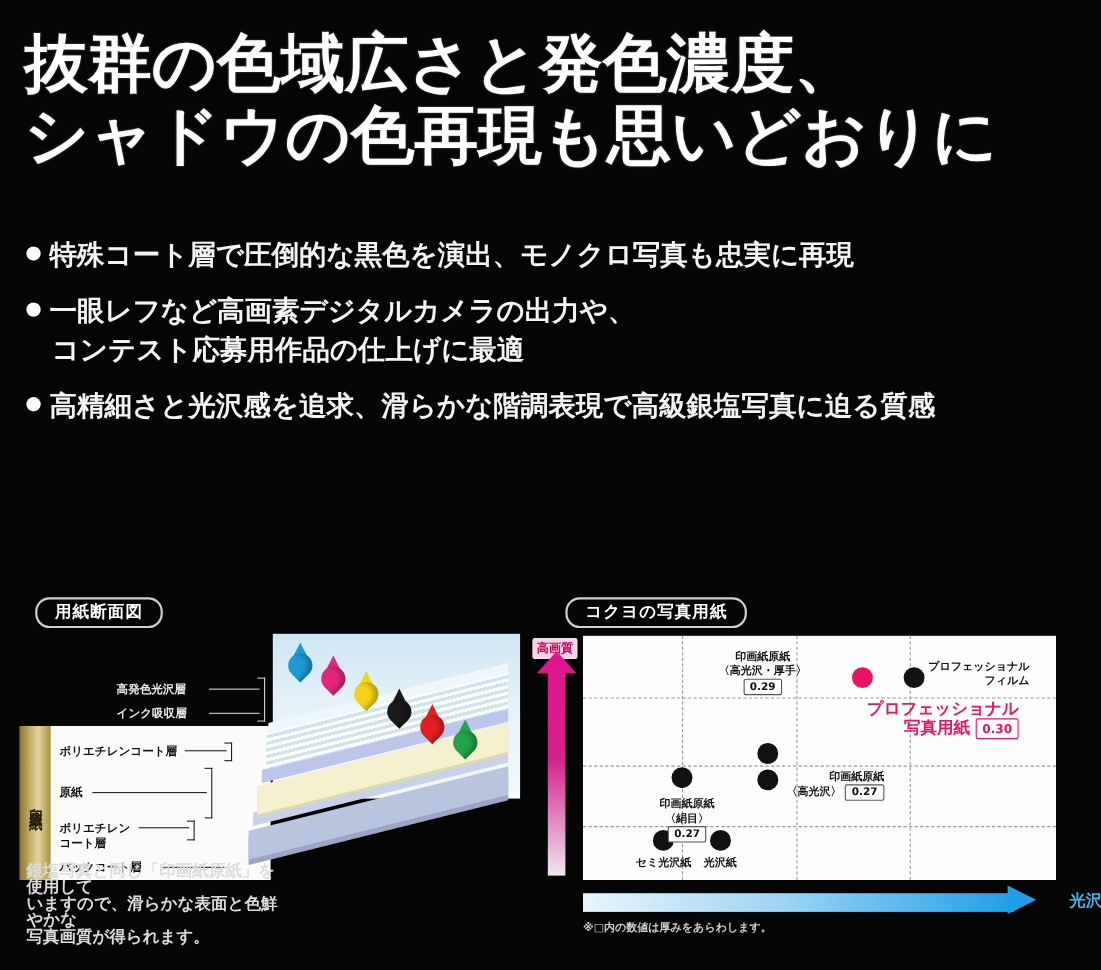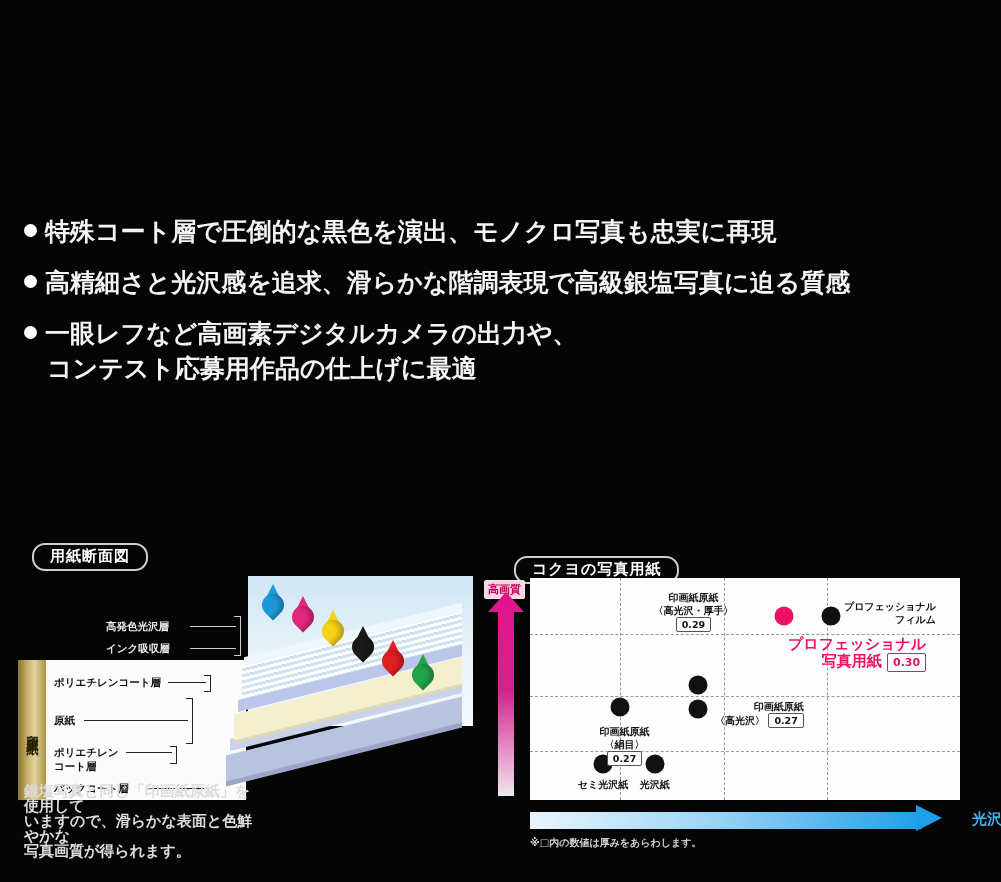--- a/index.html
+++ b/index.html
@@ -82,21 +82,21 @@
     border-left:6px solid transparent;border-right:6px solid transparent;
   }
 
   .caption{
     position:absolute;left:6px;top:244px;width:230px;
     font-size:15px;line-height:15px;color:#dcdcdc;font-weight:600;
   }
 
   
   #rightpanel{position:absolute;left:478px;top:540px;width:505px;height:320px;}
-  #rightpanel .pillwrap{position:absolute;left:8px;top:16px;padding-left:28px;}
+  #rightpanel .pillwrap{position:absolute;left:8px;top:3px;padding-left:28px;}
 
   .chartarea{position:absolute;left:52px;top:38px;width:430px;height:222px;background:#fdfdfd;}
   .grid-h{position:absolute;left:0;width:100%;border-top:1px dashed #9a9a9a;}
   .grid-v{position:absolute;top:0;height:100%;border-left:1px dashed #9a9a9a;}
 
   .pt{position:absolute;width:19px;height:19px;border-radius:50%;transform:translate(-50%,-50%);}
   .pt.black{background:#111;}
   .pt.pink{background:#ea1262;}
 
   .ptlabel{position:absolute;font-size:10px;font-weight:700;color:#111;line-height:13px;white-space:nowrap;text-align:right;}
@@ -132,39 +132,43 @@
     border-left:26px solid #1f9fe8;
   }
   .xlabel{position:absolute;left:414px;top:2px;font-size:15px;font-weight:700;color:#3fb6f2;white-space:nowrap;margin-left:28px;}
   .note{position:absolute;left:52px;top:296px;font-size:10px;color:#cfcfcf;font-weight:600;white-space:nowrap;}
 </style>
 </head>
 <body>
 
 <div id="root">
 
+  <div class="headline">
+    <div class="hl">抜群の色域広さと発色濃度、</div>
+    <div class="hl">シャドウの色再現も思いどおりに</div>
+  </div>
 
   <div class="bullets">
     <div class="bullet">
       <span class="dot"></span>
       <span class="btext">
         <span>特殊コート層で圧倒的な黒色を演出、モノクロ写真も忠実に再現</span>
       </span>
     </div>
     <div class="bullet">
       <span class="dot"></span>
       <span class="btext">
-        <span>高精細さと光沢感を追求、滑らかな階調表現で高級銀塩写真に迫る質感</span>
+        <span>一眼レフなど高画素デジタルカメラの出力や、</span>
+        <span class="l2">コンテスト応募用作品の仕上げに最適</span>
       </span>
     </div>
     <div class="bullet">
       <span class="dot"></span>
       <span class="btext">
-        <span>一眼レフなど高画素デジタルカメラの出力や、</span>
-        <span class="l2">コンテスト応募用作品の仕上げに最適</span>
+        <span>高精細さと光沢感を追求、滑らかな階調表現で高級銀塩写真に迫る質感</span>
       </span>
     </div>
   </div>
 
   <div id="leftpanel">
     <div class="pillwrap">
       <span class="pill">用紙断面図</span>
     </div>
 
     <div class="diagram">

